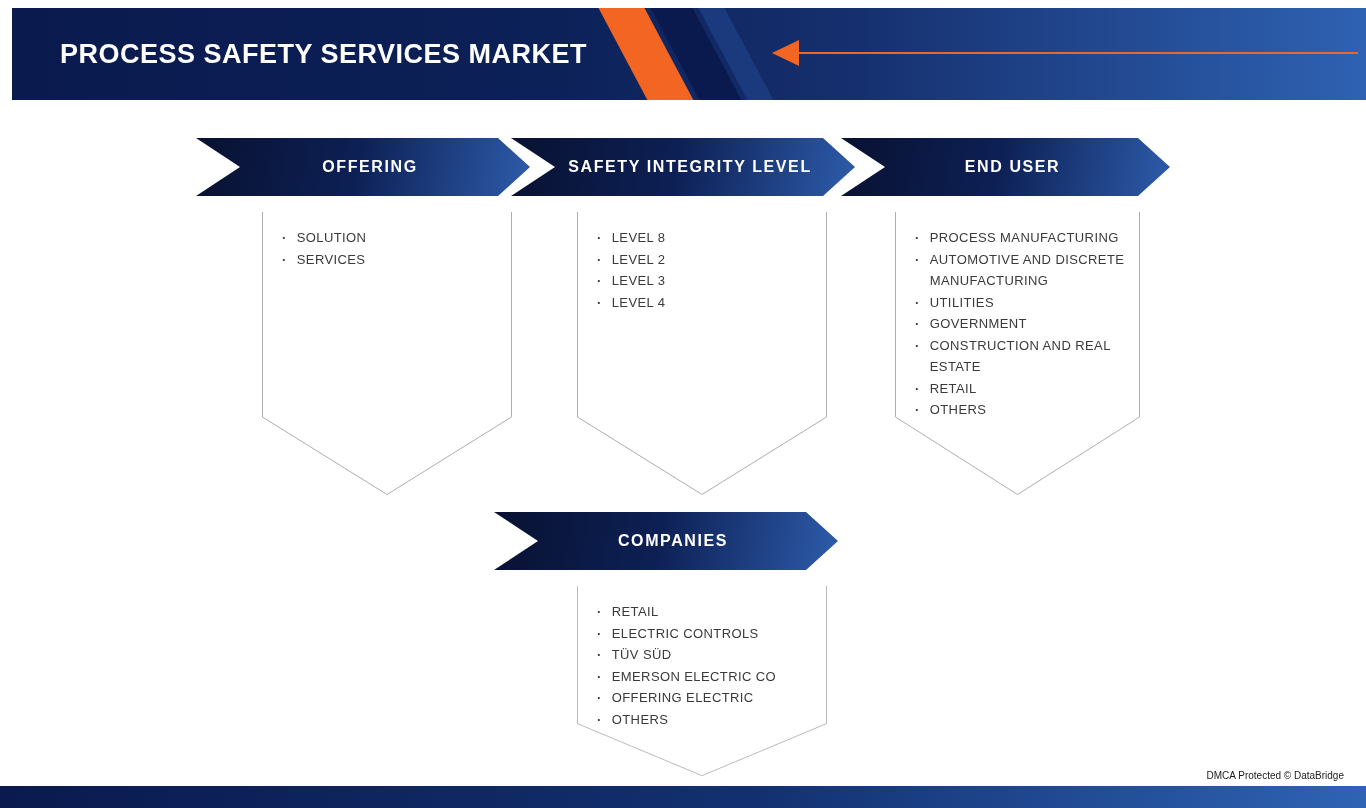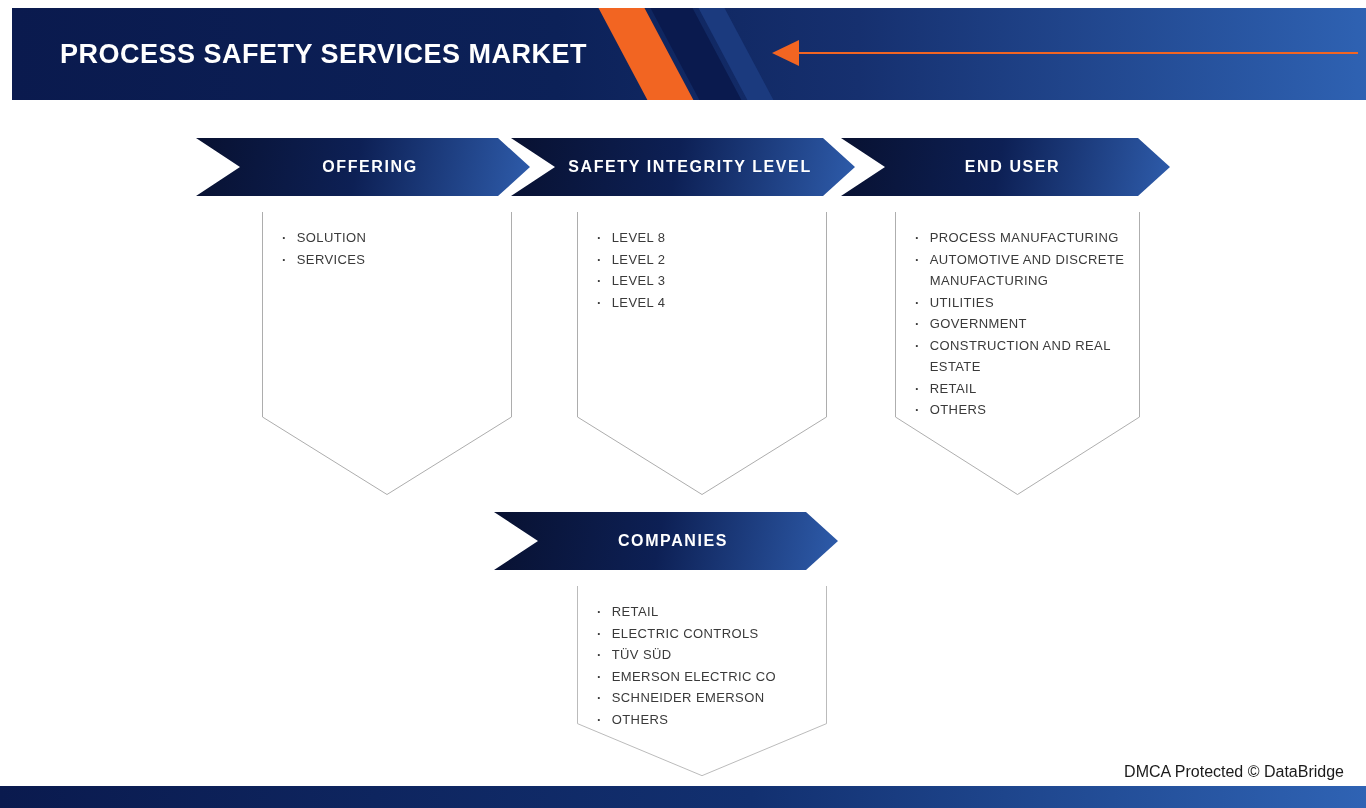--- a/index.html
+++ b/index.html
@@ -52,21 +52,21 @@
   .p1 .ribbon  { left:196px; top:138px; width:334px; }
   .p1 .listbox { left:262px; top:212px; width:250px; height:283px; }
   .p2 .ribbon  { left:511px; top:138px; width:344px;align-items:center; }
   .p2 .listbox { left:577px; top:212px; width:250px; height:283px; }
   .p3 .ribbon  { left:841px; top:138px; width:329px; }
   .p3 .listbox { left:895px; top:212px; width:245px; height:283px; }
   .p4 .ribbon  { left:494px; top:512px; width:344px; }
   .p4 .listbox { left:577px; top:586px; width:250px; height:190px; }
 
   
-  .dmca { position:absolute; right:22px; bottom:27px; font-size:16px; color:#1A1A1A; }
+  .dmca { position:absolute; right:22px; bottom:27px; font-size:10px; color:#1A1A1A; }
   .footer-bar {
     position:absolute; left:0; bottom:0; width:1366px; height:22px;
     background:linear-gradient(90deg,#0A1A4E 0%, #123070 55%, #2F63B4 100%);
   }
 </style>
 </head>
 <body>
 
 <div class="canvas">
 
@@ -192,21 +192,21 @@
             <li>
               <span class="bullet">·</span>
               <span class="item-text">TÜV SÜD</span>
             </li>
             <li>
               <span class="bullet">·</span>
               <span class="item-text">EMERSON ELECTRIC CO</span>
             </li>
             <li>
               <span class="bullet">·</span>
-              <span class="item-text">SCHNEIDER EMERSON</span>
+              <span class="item-text">OFFERING ELECTRIC</span>
             </li>
             <li>
               <span class="bullet">·</span>
               <span class="item-text">OTHERS</span>
             </li>
           </ul>
       </div>
     </section>
 
   </main>

